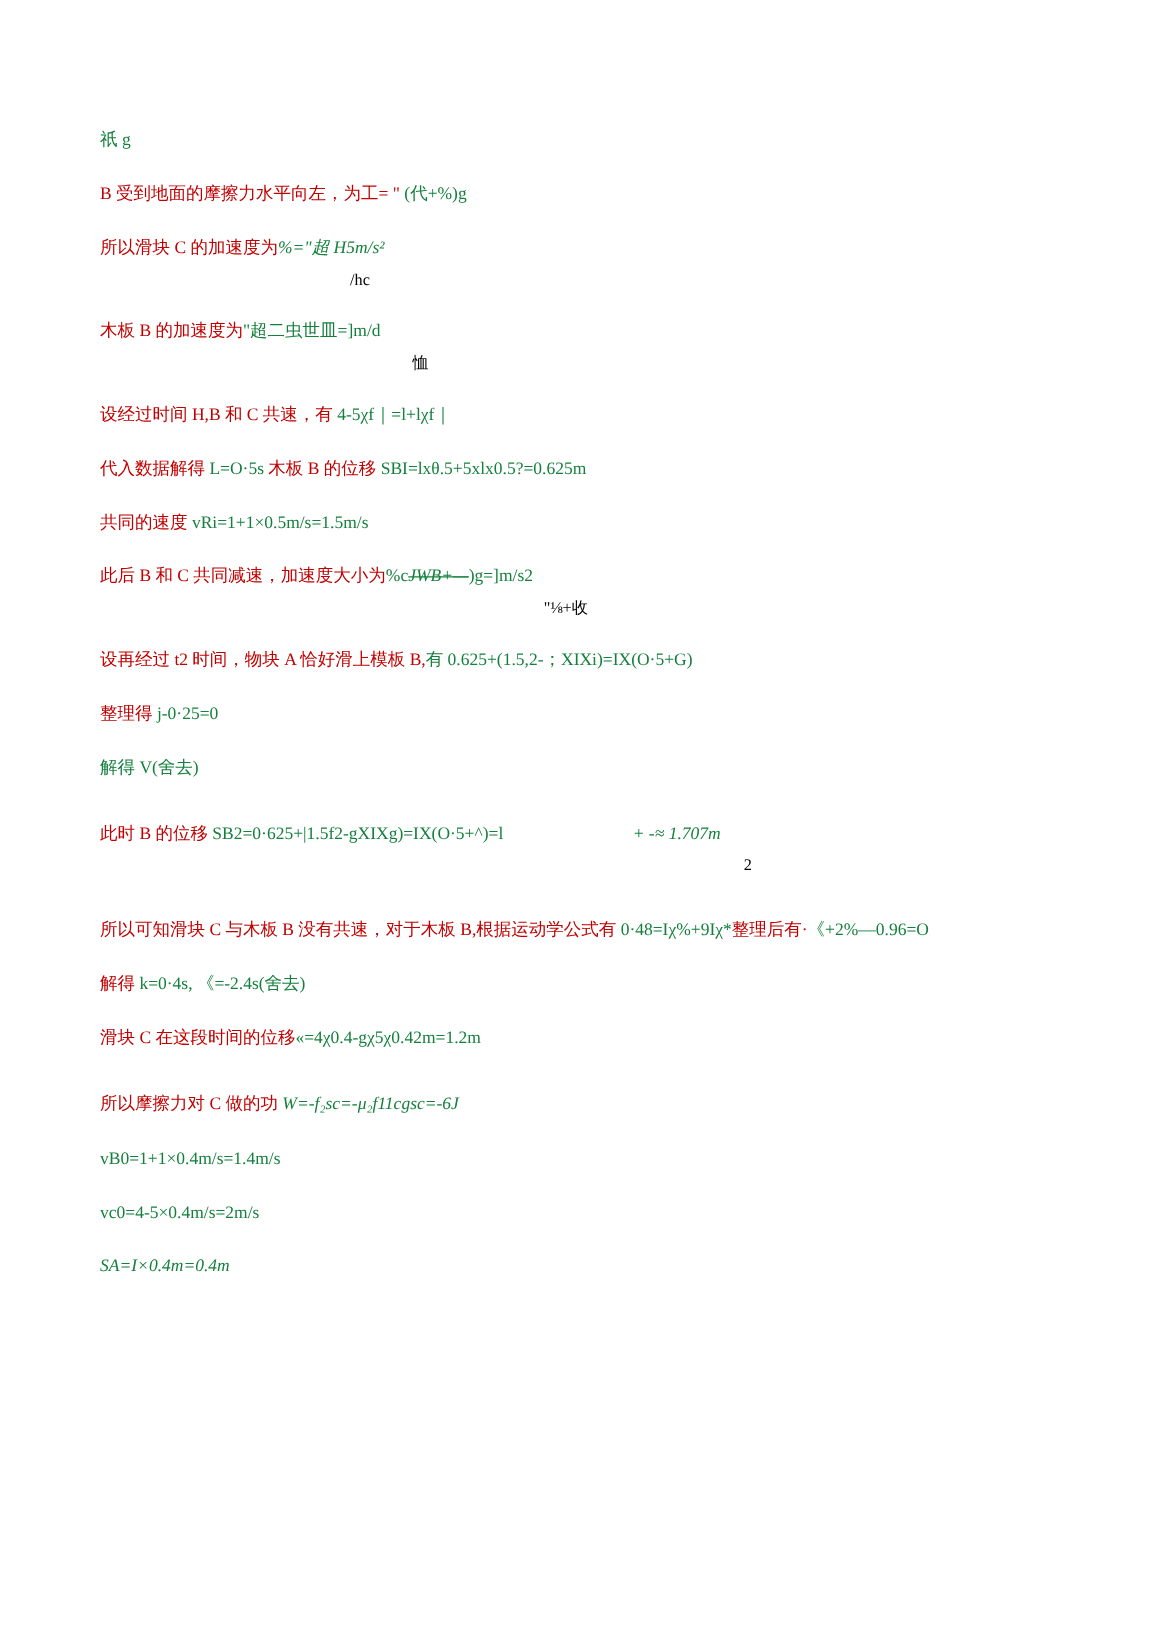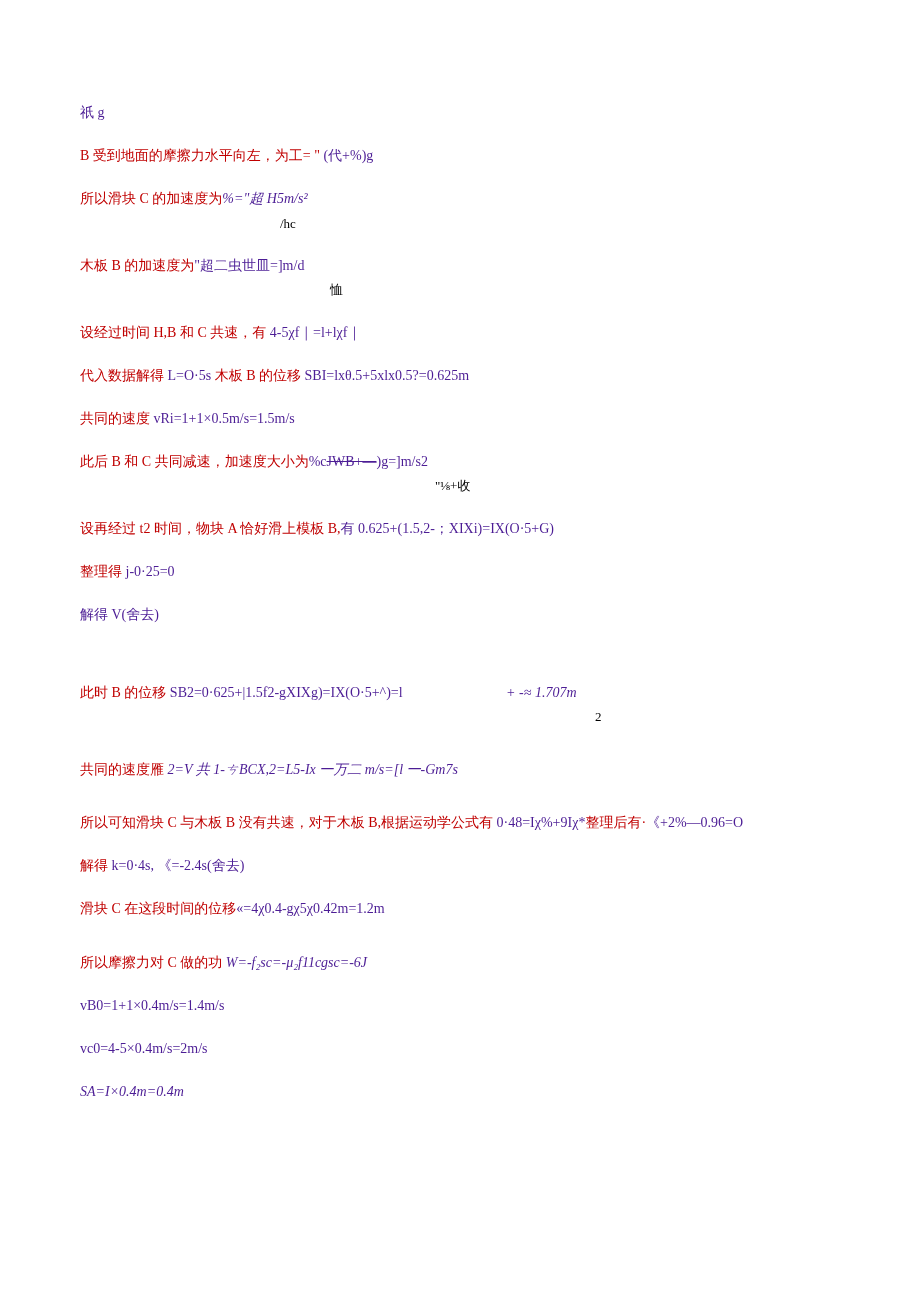--- a/index.html
+++ b/index.html
@@ -16,25 +16,25 @@
     line-height: 1.8;
   }
   .line {
     margin-bottom: 18px;
     position: relative;
   }
   .red {
     color: #c00000;
   }
   .black {
-    color: #4c1d95;
-    margin-top: 25px;
+    color: #15803d;
   }
   .strike {
     text-decoration: line-through;
+    font-style: italic;
   }
   .indent-note {
     font-size: 13px;
     display: block;
     margin-left: 200px;
   }
   .right-part {
     display: inline-block;
     margin-left: 100px;
     font-style: italic;
@@ -94,23 +94,20 @@
   <div class="line">
     <span class="black">解得 V(舍去)</span>
   </div>
 
   <div class="line" style="margin-top:28px">
     <span class="red">此时 B 的位移 </span><span class="black">SB2=0·625+|1.5f2-gXIXg)=IX(O·5+^)=l</span>
     <span class="black right-part">+ -≈ 1.707m</span>
     <span class="indent-note" style="margin-left:515px">2</span>
   </div>
 
-  <div class="line" style="margin-top:28px">
-    <span class="red">共同的速度雁 </span><span class="black italic">2=V 共 1-ㄘBCX,2=L5-Ix 一万二 m/s=[l 一-Gm7s</span>
-  </div>
 
 
 
   <div class="line" style="margin-top:28px">
     <span class="red">所以可知滑块 C 与木板 B 没有共速，对于木板 B,根据运动学公式有 </span><span class="black">0·48=Iχ%+9Iχ*</span><span class="red">整理后有·</span><span class="black">《+2%—0.96=O</span>
   </div>
 
   <div class="line">
     <span class="red">解得 </span><span class="black">k=0·4s, </span><span class="black">《=-2.4s(舍去)</span>
   </div>

